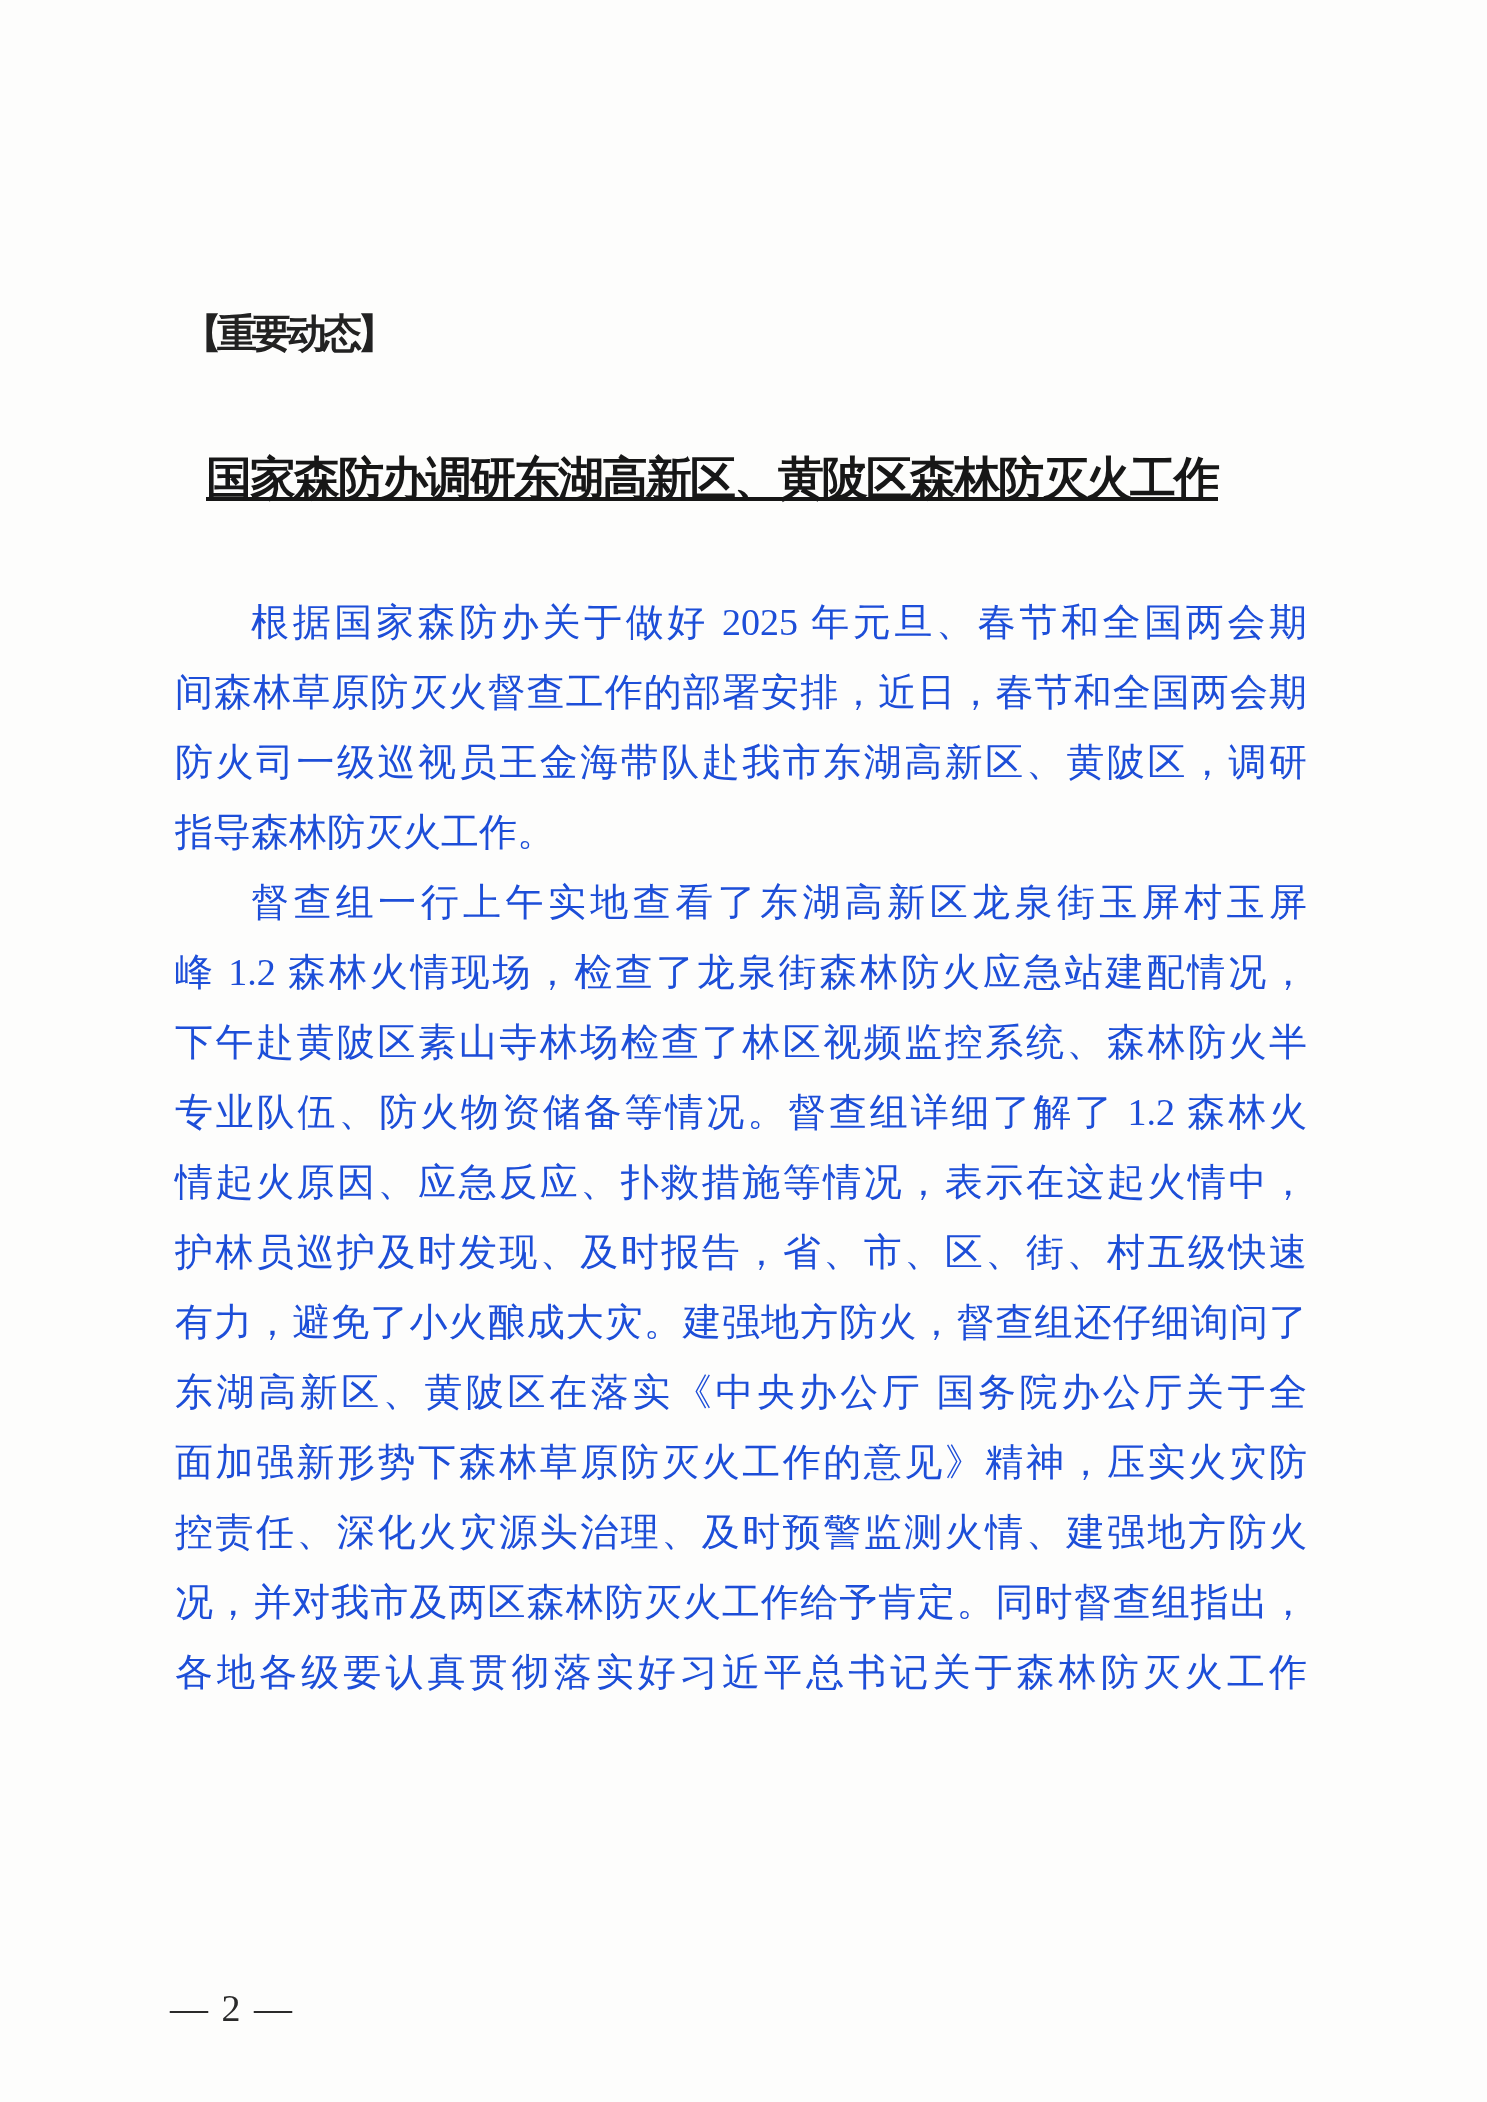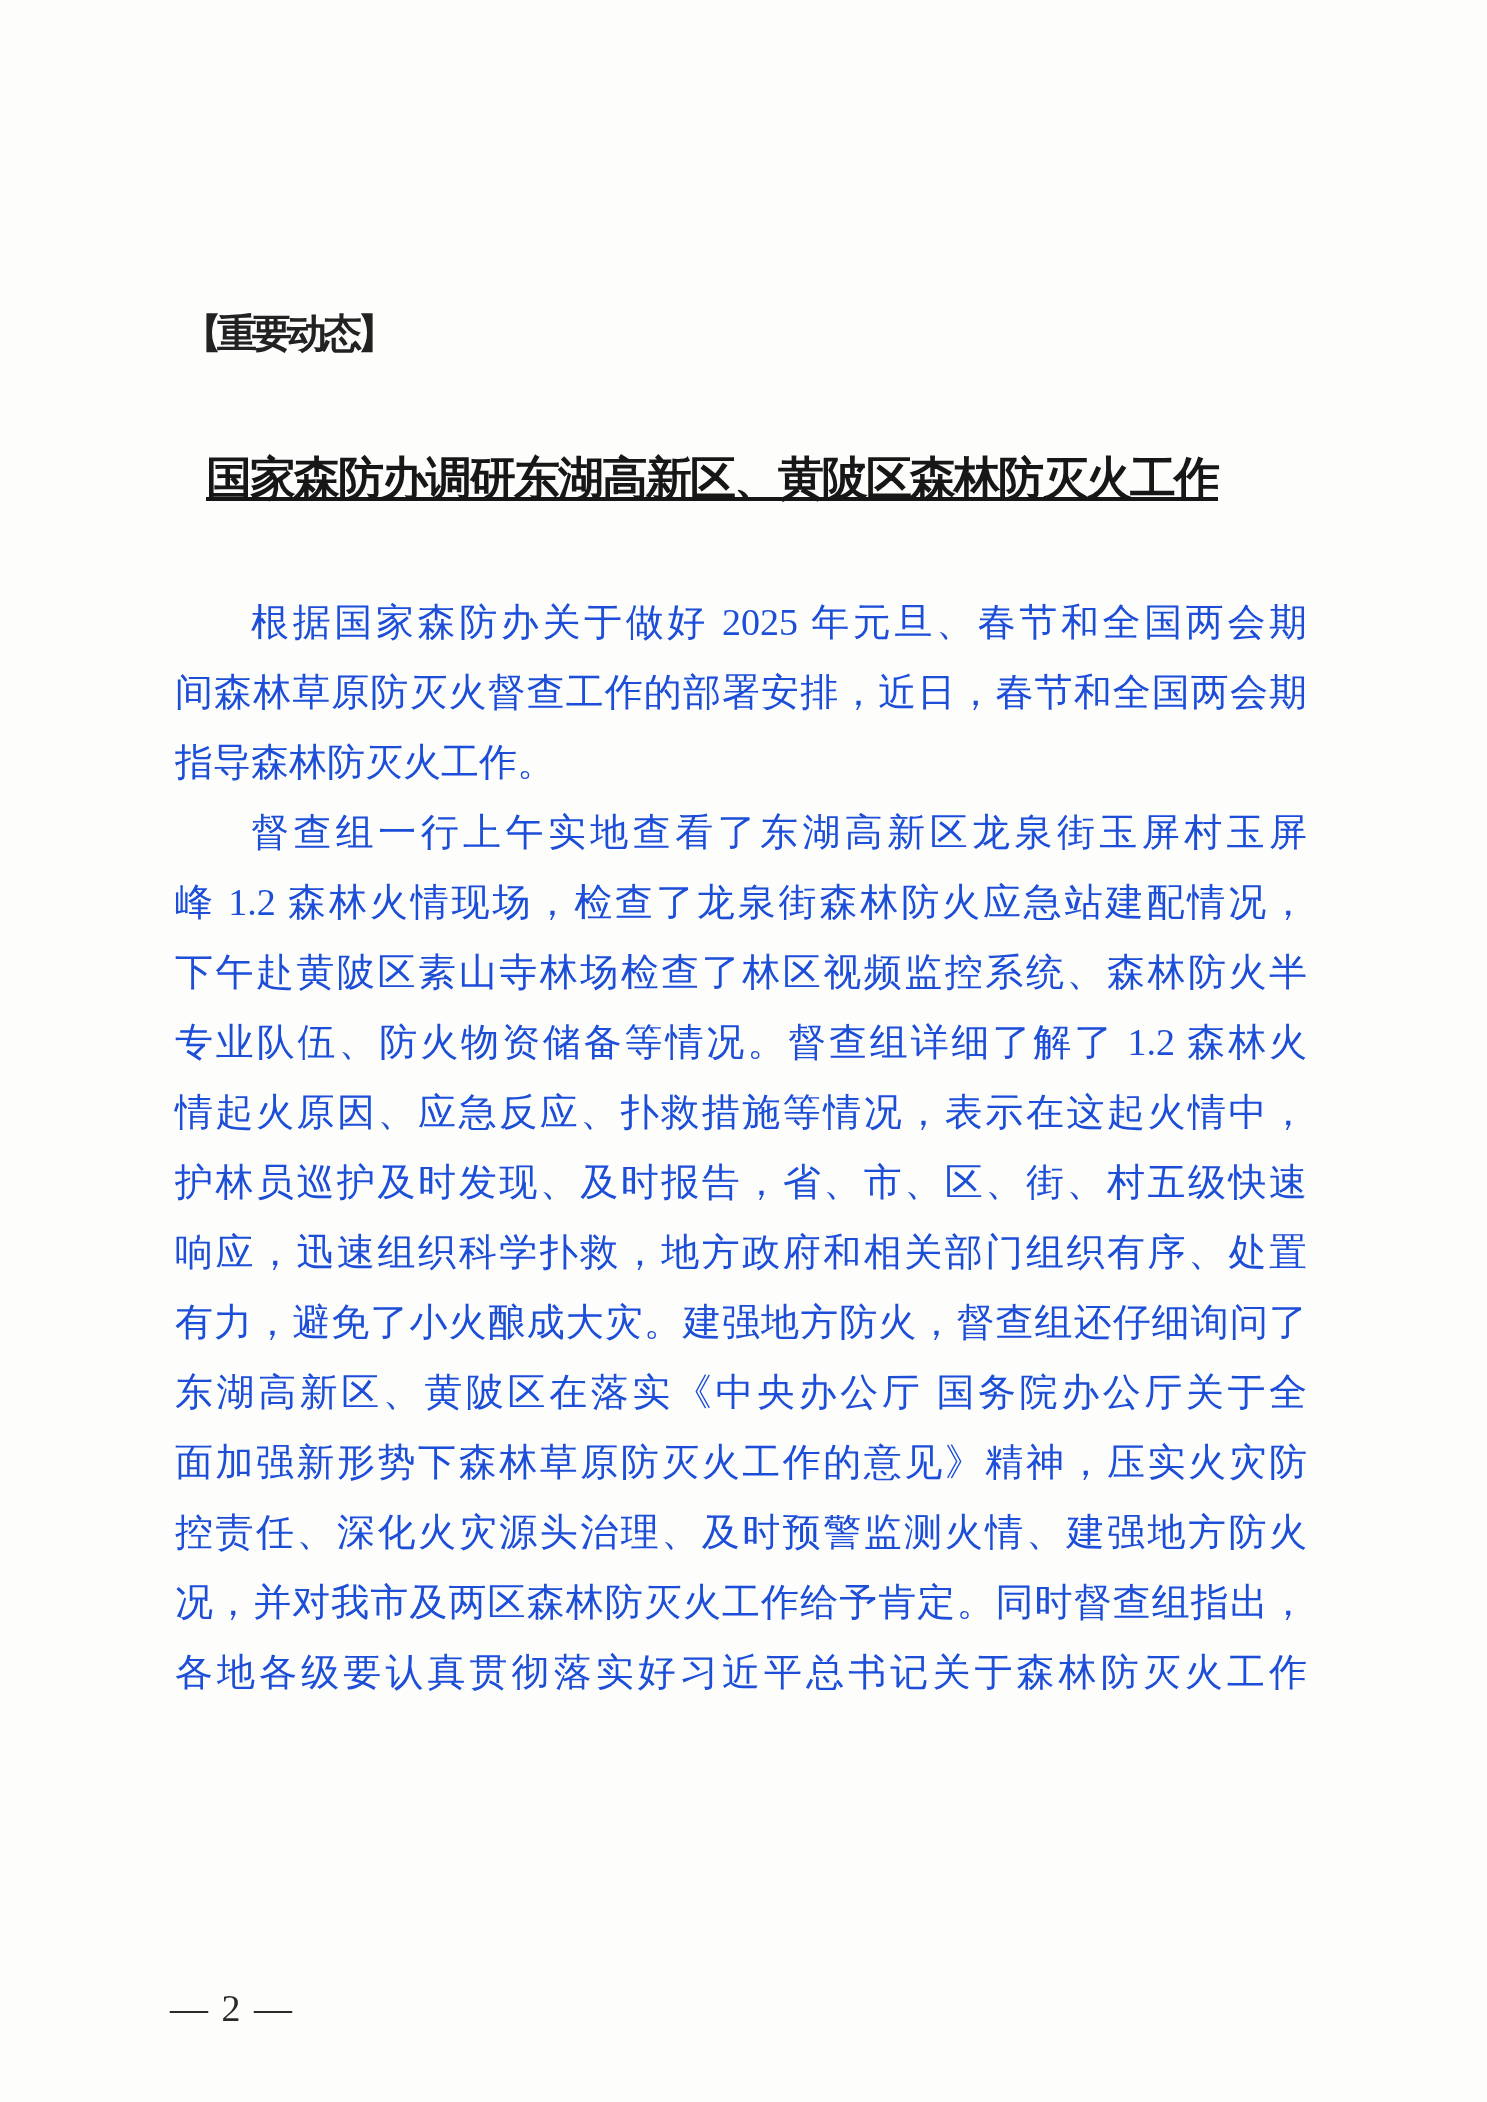--- a/index.html
+++ b/index.html
@@ -80,28 +80,28 @@
 
 <div class="page">
 
   <div class="section-heading">【重要动态】</div>
 
   <div class="doc-title">国家森防办调研东湖高新区、黄陂区森林防灭火工作</div>
 
   <div class="doc-body">
     <div class="line indent fill">根据国家森防办关于做好 2025 年元旦、春节和全国两会期</div>
     <div class="line fill">间森林草原防灭火督查工作的部署安排，近日，春节和全国两会期</div>
+    <div class="line fill">防火司一级巡视员王金海带队赴我市东湖高新区、黄陂区，调研</div>
     <div class="line">指导森林防灭火工作。</div>
     <div class="line indent fill">督查组一行上午实地查看了东湖高新区龙泉街玉屏村玉屏</div>
     <div class="line fill">峰 1.2 森林火情现场，检查了龙泉街森林防火应急站建配情况，</div>
     <div class="line fill">下午赴黄陂区素山寺林场检查了林区视频监控系统、森林防火半</div>
     <div class="line fill">专业队伍、防火物资储备等情况。督查组详细了解了 1.2 森林火</div>
     <div class="line fill">情起火原因、应急反应、扑救措施等情况，表示在这起火情中，</div>
     <div class="line fill">护林员巡护及时发现、及时报告，省、市、区、街、村五级快速</div>
-    <div class="line fill">响应，迅速组织科学扑救，地方政府和相关部门组织有序、处置</div>
     <div class="line fill">有力，避免了小火酿成大灾。建强地方防火，督查组还仔细询问了</div>
     <div class="line fill">东湖高新区、黄陂区在落实《中央办公厅 国务院办公厅关于全</div>
     <div class="line fill">面加强新形势下森林草原防灭火工作的意见》精神，压实火灾防</div>
     <div class="line fill">控责任、深化火灾源头治理、及时预警监测火情、建强地方防火</div>
     <div class="line fill">况，并对我市及两区森林防灭火工作给予肯定。同时督查组指出，</div>
     <div class="line fill">各地各级要认真贯彻落实好习近平总书记关于森林防灭火工作</div>
   </div>
 
   <div class="page-number">— 2 —</div>
 

